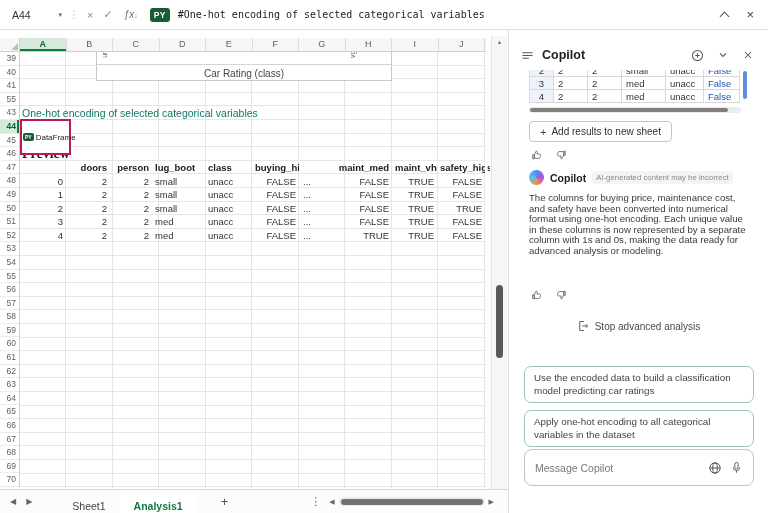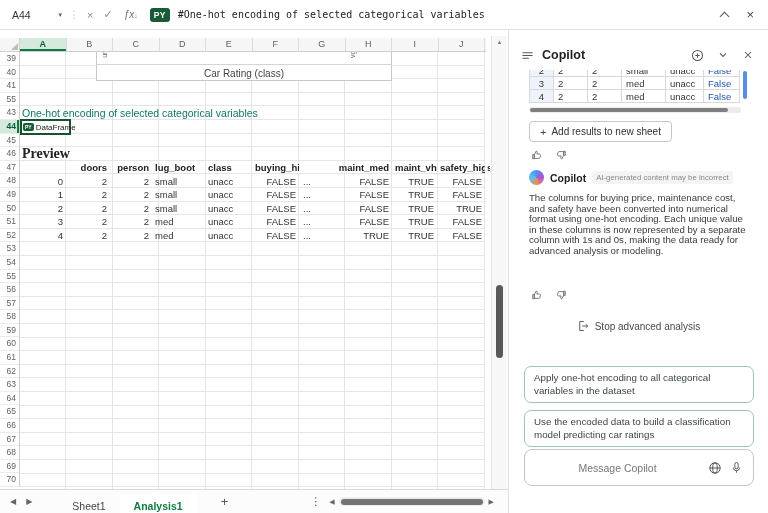--- a/index.html
+++ b/index.html
@@ -38,21 +38,21 @@
 
 .chartfrag{position:absolute;left:96px;top:22px;width:296px;height:29px;background:#fff;border:1px solid #c9c9c9;border-top:none;overflow:hidden;z-index:2;}
 .chart-axis{position:absolute;left:0;right:0;top:12px;border-top:1px solid #d4d4d4;}
 .chart-title{position:absolute;left:0;right:0;bottom:1px;text-align:center;font-size:10px;color:#444;}
 .chart-tick{position:absolute;top:-7px;font-size:7px;color:#666;transform:rotate(-90deg);white-space:nowrap;}
 .chart-tick.t1{left:-2px;}
 .chart-tick.t2{left:246px;}
 
 
 .sheet-heading{position:absolute;left:22px;top:76px;height:14px;line-height:14px;font-size:10.5px;font-weight:400;color:#117865;white-space:nowrap;z-index:3;}
-.dfbox{position:absolute;left:20px;top:89px;width:51px;height:16px;border:2px solid #14532d;background:#fff;display:flex;align-items:center;gap:2px;padding:6px 1px;z-index:4;white-space:nowrap;}
+.dfbox{position:absolute;left:20px;top:89px;width:51px;height:16px;border:2px solid #be185d;background:#fff;display:flex;align-items:center;gap:2px;padding:16px 1px;z-index:4;white-space:nowrap;}
 .dfbox .pymini{background:#185c37;color:#fff;font-weight:700;font-size:5px;padding:1px 2px;border-radius:2px;}
 .dfbox .dflabel{font-size:8px;color:#222;}
 .preview-label{position:absolute;left:22px;top:117px;height:14px;line-height:14px;font-size:14px;font-weight:700;color:#222;z-index:3;font-family:Liberation Serif, serif;}
 .preview{position:absolute;left:20px;top:131px;width:465px;border-collapse:collapse;table-layout:fixed;z-index:3;}
 .preview th,.preview td{font-size:9.5px;height:13.6px;line-height:13.6px;padding:0 3px;white-space:nowrap;overflow:hidden;font-weight:400;color:#333;}
 .preview th{font-weight:700;color:#222;}
 .preview th:nth-child(1),.preview td:nth-child(1),
 .preview th:nth-child(2),.preview td:nth-child(2),
 .preview th:nth-child(3),.preview td:nth-child(3),
 .preview th:nth-child(8),.preview td:nth-child(8),
@@ -103,21 +103,21 @@
 .thumbs.t2{top:259px;}
 .attrib{position:absolute;left:20px;top:140px;display:flex;align-items:center;gap:6px;white-space:nowrap;}
 .avatar{width:15px;height:15px;border-radius:50%;background:conic-gradient(#4e8df6,#b052d8,#eb8f54,#57c2f0,#4e8df6);}
 .attrib-name{font-size:10.5px;font-weight:700;color:#222;}
 .attrib-note{font-size:7.8px;color:#8a8886;background:#f5f4f3;padding:2px 4px;border-radius:2px;}
 .p-msg{position:absolute;left:20px;top:163px;width:218px;font-size:9.6px;line-height:10.5px;color:#3b3a39;}
 .stopbtn{position:absolute;left:0;right:0;top:290px;display:flex;justify-content:center;align-items:center;gap:6px;font-size:10px;color:#4a4a4a;}
 .chips{position:absolute;left:15px;top:336px;width:230px;display:flex;flex-direction:column;gap:7px;}
 .chip{border:1px solid #9fc5b2;border-radius:7px;background:#fff;padding:5px 9px;font-size:9.8px;line-height:12.5px;color:#39453e;}
 .msgbox{position:absolute;left:15px;top:419px;width:230px;height:37px;border:1px solid #c6c4c2;border-radius:8px;background:#fff;display:flex;align-items:center;padding:0 10px;gap:8px;}
-.msgbox input{border:none;outline:none;flex:1;min-width:0;font-size:10.5px;color:#333;font-family:inherit;background:transparent;text-align:center;}
+.msgbox input{border:none;outline:none;flex:1;min-width:0;font-size:10.5px;color:#333;font-family:inherit;background:transparent;}
 .msgbox input::placeholder{color:#777;}
 </style>
 </head>
 <body>
 
 <div class="topbar">
   <div class="namebox">
     <span>A44</span>
     <span class="nb-drop">▾</span>
   </div>
@@ -430,22 +430,22 @@
     <span class="icon-sm">
       <svg width="12" height="12" viewBox="0 0 14 14">
           <path d="M8 1.8H3.2v10.4H8" fill="none" stroke="#555" stroke-width="1.1"></path>
           <path d="M6 7h6.4M10.2 4.8 12.4 7l-2.2 2.2" fill="none" stroke="#555" stroke-width="1.1"></path>
         </svg>
     </span>
     <span>Stop advanced analysis</span>
   </div>
 
   <div class="chips">
+      <div class="chip">Use the encoded data to build a classification model predicting car ratings</div>
       <div class="chip">Apply one-hot encoding to all categorical variables in the dataset</div>
-      <div class="chip">Use the encoded data to build a classification model predicting car ratings</div>
     </div>
 
   <div class="msgbox">
     <input type="text" placeholder="Message Copilot" style="">
     <span class="icon-sm">
       <svg width="14" height="14" viewBox="0 0 14 14">
           <circle cx="7" cy="7" r="5.2" fill="none" stroke="#555" stroke-width="1"></circle>
           <ellipse cx="7" cy="7" rx="2.3" ry="5.2" fill="none" stroke="#555" stroke-width="1"></ellipse>
           <path d="M1.8 7h10.4" stroke="#555" stroke-width="1"></path>
         </svg>

